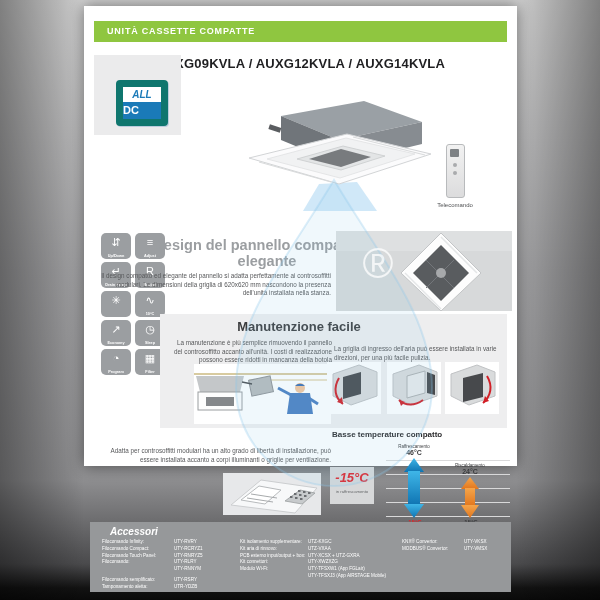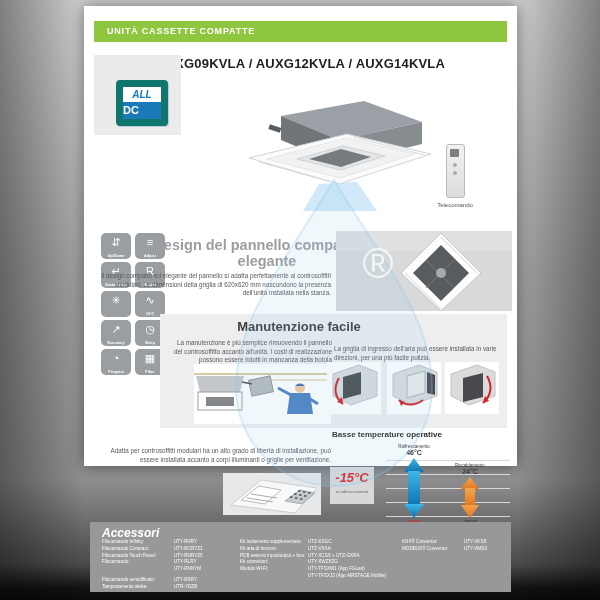--- a/index.html
+++ b/index.html
@@ -67,21 +67,21 @@
   .temp-diagram{left:298px;top:438px;width:128px;height:84px;}
   .gridline{position:absolute;left:4px;right:0;height:1px;background:#d9d9da;}
   .tlabel{position:absolute;text-align:center;width:64px;color:#3b3c3e;}
   .t-small{font-size:4.5px;}
   .t-val{font-size:7px;font-weight:bold;}
   .t-min{font-size:6px;font-weight:bold;}
   .red-text{color:#e1232a;}
 
   
   .footer{left:6px;top:516px;width:421px;height:70px;background:#96989a;color:#fff;}
-  .acc-title{position:absolute;left:12px;top:4px;font-size:12px;font-weight:bold;font-style:italic;}
+  .acc-title{position:absolute;left:20px;top:4px;font-size:10px;font-weight:bold;font-style:italic;}
   .acc-group{position:absolute;top:17px;display:flex;font-size:4.6px;line-height:6.8px;}
   .acc-group span{display:block;white-space:nowrap;}
   .acc-gap{margin-top:4px;}
   .g1{left:12px;} .g1 .acc-labels{width:72px;} .g1 .acc-values{width:60px;}
   .g2{left:150px;} .g2 .acc-labels{width:68px;} .g2 .acc-values{width:100px;}
   .g3{left:312px;} .g3 .acc-labels{width:62px;} .g3 .acc-values{width:48px;}
 
   
   .watermark{left:120px;top:170px;width:260px;height:320px;pointer-events:none;}
 </style>
@@ -240,21 +240,21 @@
         <rect x="77" y="25" width="2.5" height="2"></rect>
       <rect x="71" y="20" width="2.5" height="2"></rect>
         <rect x="76" y="21" width="2.5" height="2"></rect>
         <rect x="81" y="22" width="2.5" height="2"></rect>
       <rect x="75" y="17" width="2.5" height="2"></rect>
         <rect x="80" y="18" width="2.5" height="2"></rect>
         <rect x="85" y="19" width="2.5" height="2"></rect>
     </g>
   </svg>
 
-  <div class="abs lowtemp-heading">Basse temperature operative</div>
+  <div class="abs lowtemp-heading">Basse temperature compatto</div>
   <div class="abs callout">
     <div class="callout-value">-15°C</div>
     <div class="callout-cap">in raffrescamento</div>
   </div>
   <div class="abs temp-diagram">
     <div class="gridline" style="top:16px"></div>
     <div class="gridline" style="top:30px"></div>
     <div class="gridline" style="top:44px"></div>
     <div class="gridline" style="top:58px"></div>
     <div class="gridline" style="top:72px"></div>

